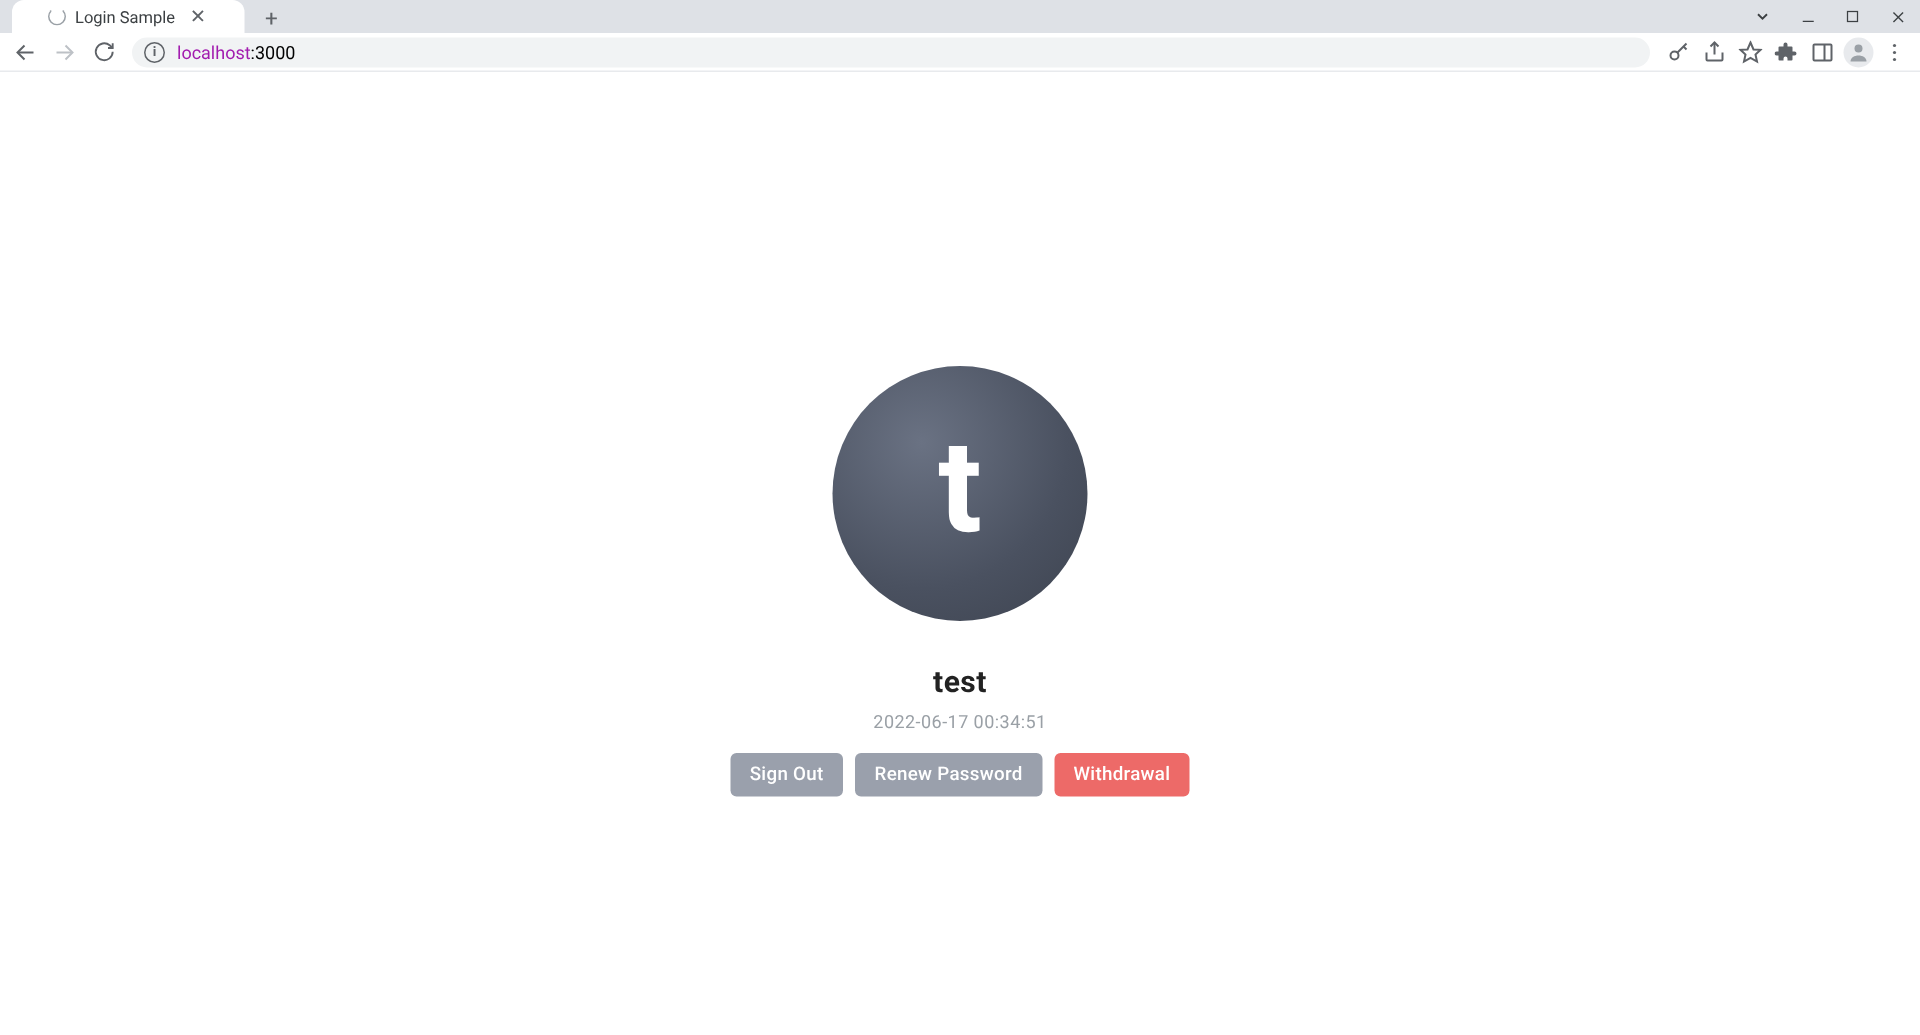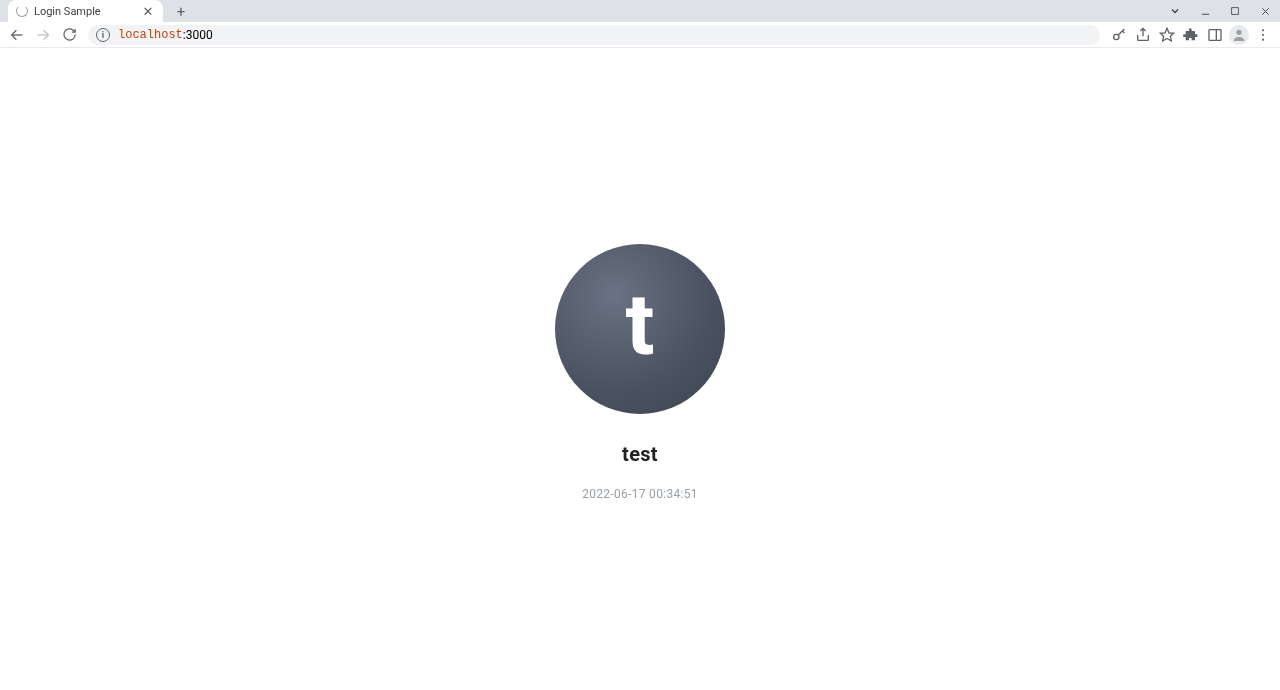--- a/index.html
+++ b/index.html
@@ -25,21 +25,21 @@
   }
   .tab {
     margin-left: 8px;
     height: 22px;
     width: 155px;
     background: #fff;
     border-top-left-radius: 8px;
     border-top-right-radius: 8px;
     display: flex;
     align-items: center;
-    padding: 0 8px;
+    padding: 0 24px;
     position: relative;
     font-size: 11px;
     color: #3c4043;
   }
   .tab .favicon {
     width: 12px;
     height: 12px;
     border: 1.5px solid #9aa0a6;
     border-radius: 50%;
     border-top-color: transparent;
@@ -127,21 +127,21 @@
     height: 14px;
     border: 1.3px solid #5f6368;
     border-radius: 50%;
     display: flex;
     align-items: center;
     justify-content: center;
     font-size: 9px;
     font-weight: bold;
     margin-right: 8px;
   }
-  .omnibox .url-host { color: #c2410c; font-family: Liberation Mono, monospace; }
+  .omnibox .url-host { color: #a21caf; }
   .omnibox .url-path { color: #000000; }
   .toolbar-right {
     display: flex;
     align-items: center;
     gap: 2px;
   }
   .toolbar-right .icn svg { width: 16px; height: 16px; }
   .avatar-btn {
     width: 20px;
     height: 20px;
@@ -183,21 +183,21 @@
   }
   .avatar-initial { transform: translateY(-4px); }
   .username {
     margin-top: 28px;
     font-size: 20px;
     font-weight: 700;
     color: #222;
     letter-spacing: 0.3px;
   }
   .timestamp {
-    margin-top: 21px;
+    margin-top: 8px;
     font-size: 12px;
     color: #9aa0a6;
     letter-spacing: 0.3px;
   }
   .btn-row {
     margin-top: 14px;
     display: flex;
     gap: 8px;
   }
   .btn {
@@ -324,14 +324,19 @@
   </div>
 </div>
 
 <div class="content">
   <div class="profile-card">
     <div class="avatar">
       <span class="avatar-initial">t</span>
     </div>
     <div class="username">test</div>
     <div class="timestamp">2022-06-17 00:34:51</div>
+    <div class="btn-row">
+      <button class="btn btn-grey">Sign Out</button>
+      <button class="btn btn-grey">Renew Password</button>
+      <button class="btn btn-red">Withdrawal</button>
+    </div>
   </div>
 </div>
 
 </body></html>

